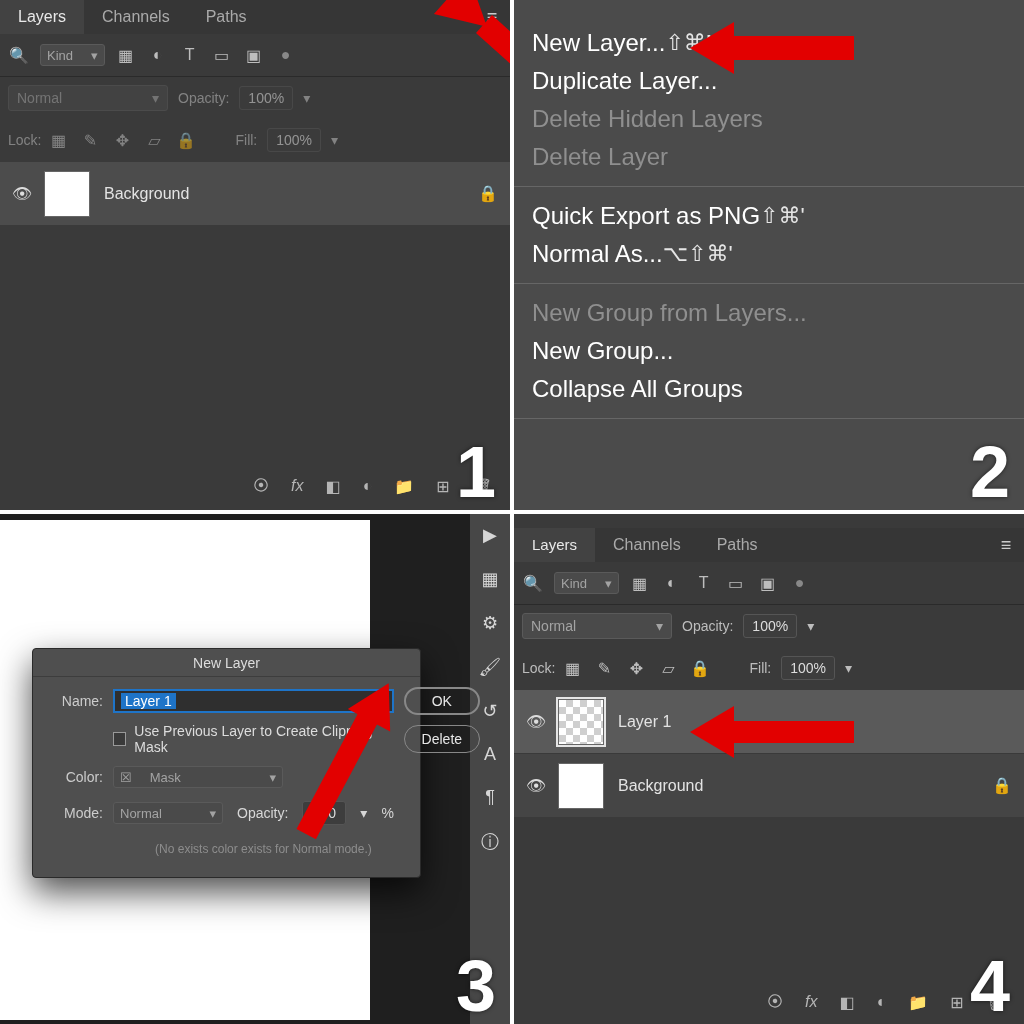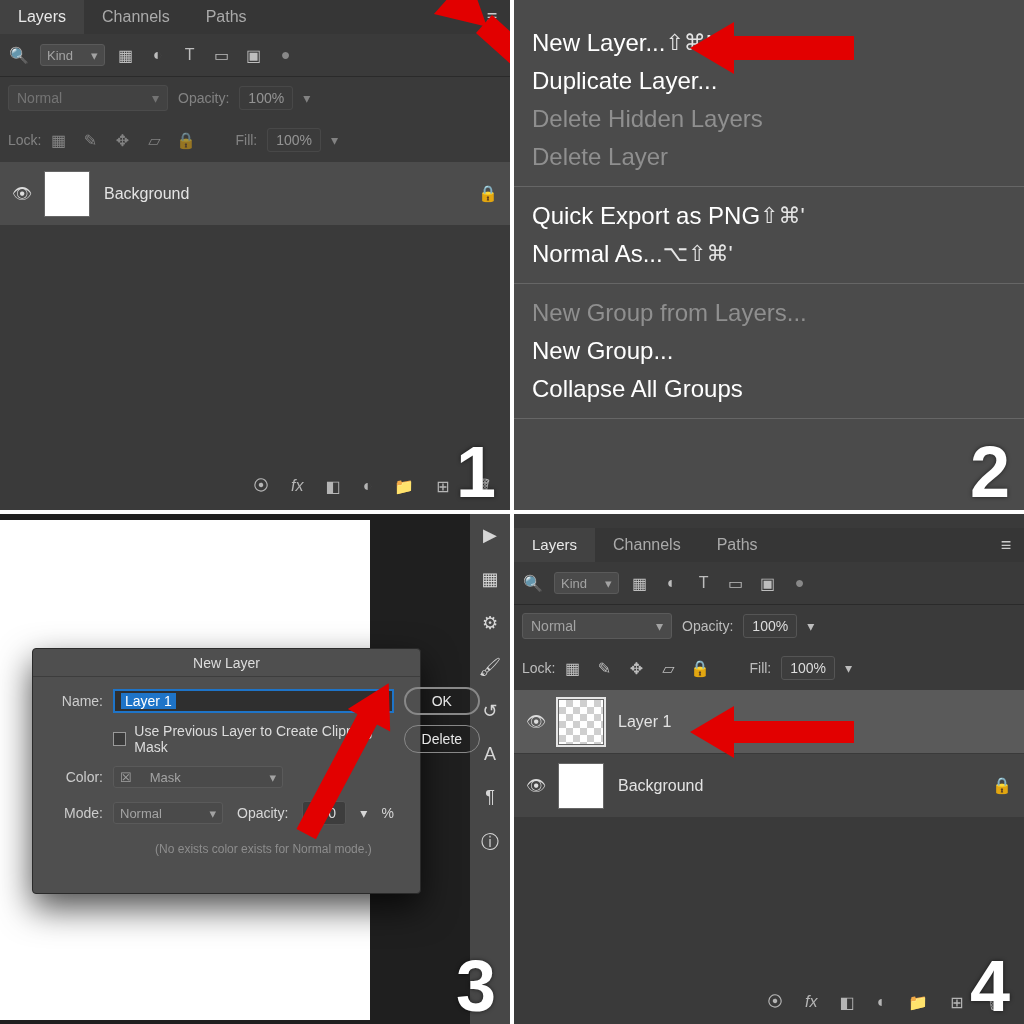--- a/index.html
+++ b/index.html
@@ -33,21 +33,21 @@
 .menu .mi.grey{color:#8f8f8f}
 .menu hr{border:0;border-top:1px solid #666;margin:10px -18px}
 .shc{color:#e5e5e5;font-size:22px;font-feature-settings:"kern"}
 
 
 .c3-canvas{position:absolute;inset:0;background:#1f1f1f}
 .c3-doc{position:absolute;left:0;top:6px;width:370px;height:500px;background:#fff}
 .c3-toolstrip{position:absolute;right:0;top:0;width:40px;height:100%;background:#474747;display:flex;flex-direction:column;align-items:center;gap:22px;padding-top:10px;color:#d6d6d6;font-size:18px}
 .dialog{position:absolute;left:32px;top:134px;width:389px;background:#4f4f4f;border:1px solid #2a2a2a;box-shadow:0 14px 34px rgba(0,0,0,.7);border-radius:4px;color:#d7d7d7;font-size:14px}
 .dialog .titlebar{height:28px;line-height:28px;text-align:center;font-size:14px;color:#ddd;border-bottom:1px solid #3d3d3d}
-.dialog .body{padding:10px 14px 30px;display:grid;grid-template-columns:56px 1fr 76px;grid-auto-rows:minmax(28px,auto);gap:8px 10px;align-items:center}
+.dialog .body{padding:10px 14px 14px;display:grid;grid-template-columns:56px 1fr 76px;grid-auto-rows:minmax(28px,auto);gap:8px 10px;align-items:center}
 .dlabel{text-align:right;color:#ccc}
 .dinput{height:24px;background:#2f2f2f;border:2px solid #1e74c8;color:#fff;padding:0 6px;display:flex;align-items:center}
 .dinput .seltxt{background:#1e74c8;color:#fff;padding:0 4px}
 .dbtn{height:28px;border:1px solid #888;background:transparent;color:#e7e7e7;border-radius:14px;display:flex;align-items:center;justify-content:center;cursor:pointer}
 .dbtn.primary{border-width:2px}
 .dcheck{display:flex;align-items:center;gap:8px;color:#ddd}
 .dcheck .box{width:14px;height:14px;border:1px solid #999;background:#3a3a3a}
 .dnote{grid-column:1/4;text-align:center;color:#8d8d8d;font-size:12px}
 
 

